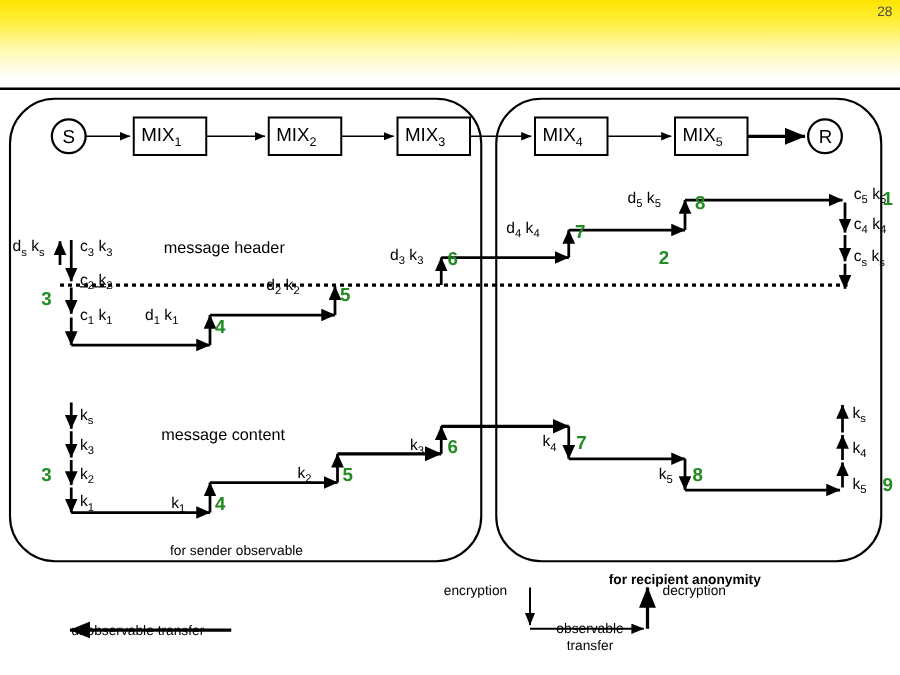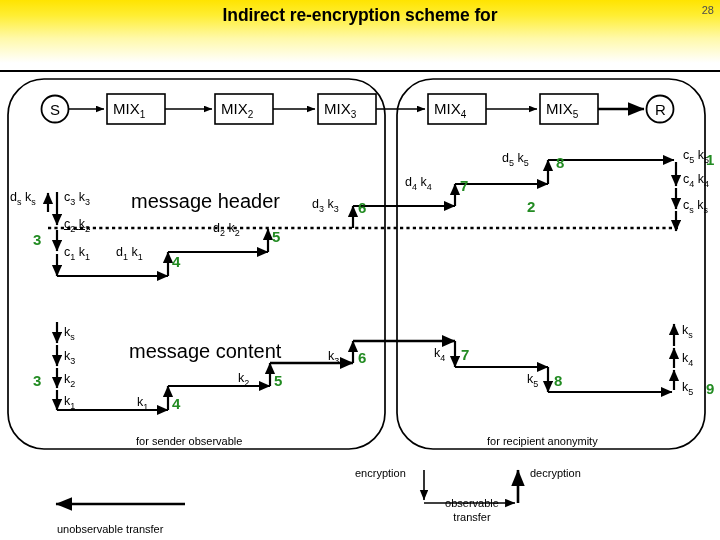--- a/index.html
+++ b/index.html
@@ -71,21 +71,21 @@
   }
   .node-lbl {
     font-size: 15px;
   }
   .node-lbl sub { font-size: 10px; }
   .key-lbl {
     font-size: 12.5px;
   }
   .key-lbl sub { font-size: 9px; }
   .sec-lbl {
-    font-size: 20px;
+    font-size: 13px;
   }
   .num-lbl {
     font-size: 15px;
     font-weight: bold;
     color: #228B22;
   }
   .legend-lbl {
     font-size: 11px;
   }
   .legend-lbl.center {
@@ -93,21 +93,20 @@
   }
 </style>
 </head>
 <body>
 
 <div id="slide">
 
   <div id="title-band"></div>
   <div id="title-rule"></div>
   <div id="title-text">
-    <div>Indirect re-encryption scheme for</div>
   </div>
   <div id="slide-number">28</div>
 
   <svg id="canvas" viewBox="0 0 720 540">
     <defs>
       <marker id="ah" markerWidth="7" markerHeight="7" refX="6.2" refY="2.6" orient="auto" markerUnits="strokeWidth">
         <path d="M0,0 L6.4,2.6 L0,5.2 z" fill="#000"></path>
       </marker>
       <marker id="ahb" markerWidth="6" markerHeight="6" refX="5.0" refY="2.3" orient="auto" markerUnits="strokeWidth">
         <path d="M0,0 L5.2,2.3 L0,4.6 z" fill="#000"></path>
@@ -266,23 +265,23 @@
 
   <div class="lbl num-lbl" style="left:33px;  top:373px;"><span>3</span></div>
   <div class="lbl num-lbl" style="left:172px; top:396px;"><span>4</span></div>
   <div class="lbl num-lbl" style="left:274px; top:373px;"><span>5</span></div>
   <div class="lbl num-lbl" style="left:358px; top:350px;"><span>6</span></div>
   <div class="lbl num-lbl" style="left:461px; top:347px;"><span>7</span></div>
   <div class="lbl num-lbl" style="left:554px; top:373px;"><span>8</span></div>
   <div class="lbl num-lbl" style="left:706px; top:381px;"><span>9</span></div>
 
   <div class="lbl legend-lbl" style="left:136px; top:436px;"><span>for sender observable</span></div>
-  <div class="lbl legend-lbl" style="left:487px; top:436px;"><span>for recipient anonymity</span></div>
+  <div class="lbl legend-lbl" style="left:487px; top:459px;font-weight:bold;"><span>for recipient anonymity</span></div>
 
   <div class="lbl legend-lbl" style="left:355px; top:468px;"><span>encryption</span></div>
   <div class="lbl legend-lbl" style="left:530px; top:468px;"><span>decryption</span></div>
-  <div class="lbl legend-lbl" style="left:57px;  top:500px;margin-top:24px;"><span>unobservable transfer</span></div>
+  <div class="lbl legend-lbl" style="left:57px;  top:500px;"><span>unobservable transfer</span></div>
   <div class="lbl legend-lbl center" style="left:432px; top:498px; width:80px;">
     <div>observable</div>
     <div style="margin-top:3px;">transfer</div>
   </div>
 
 </div>
 
 </body></html>

